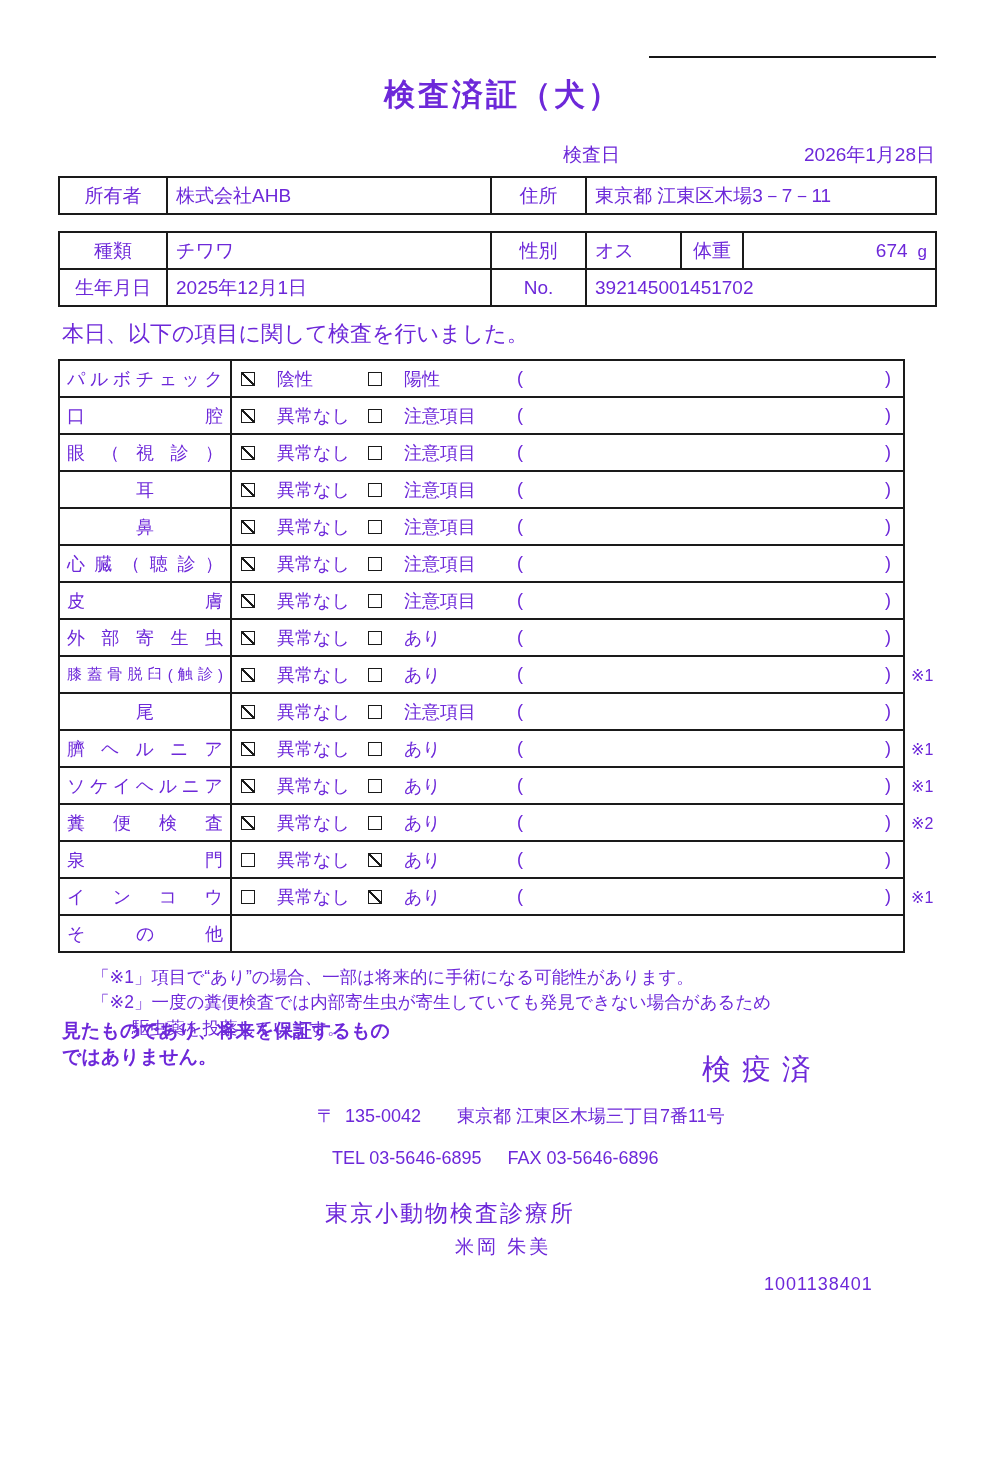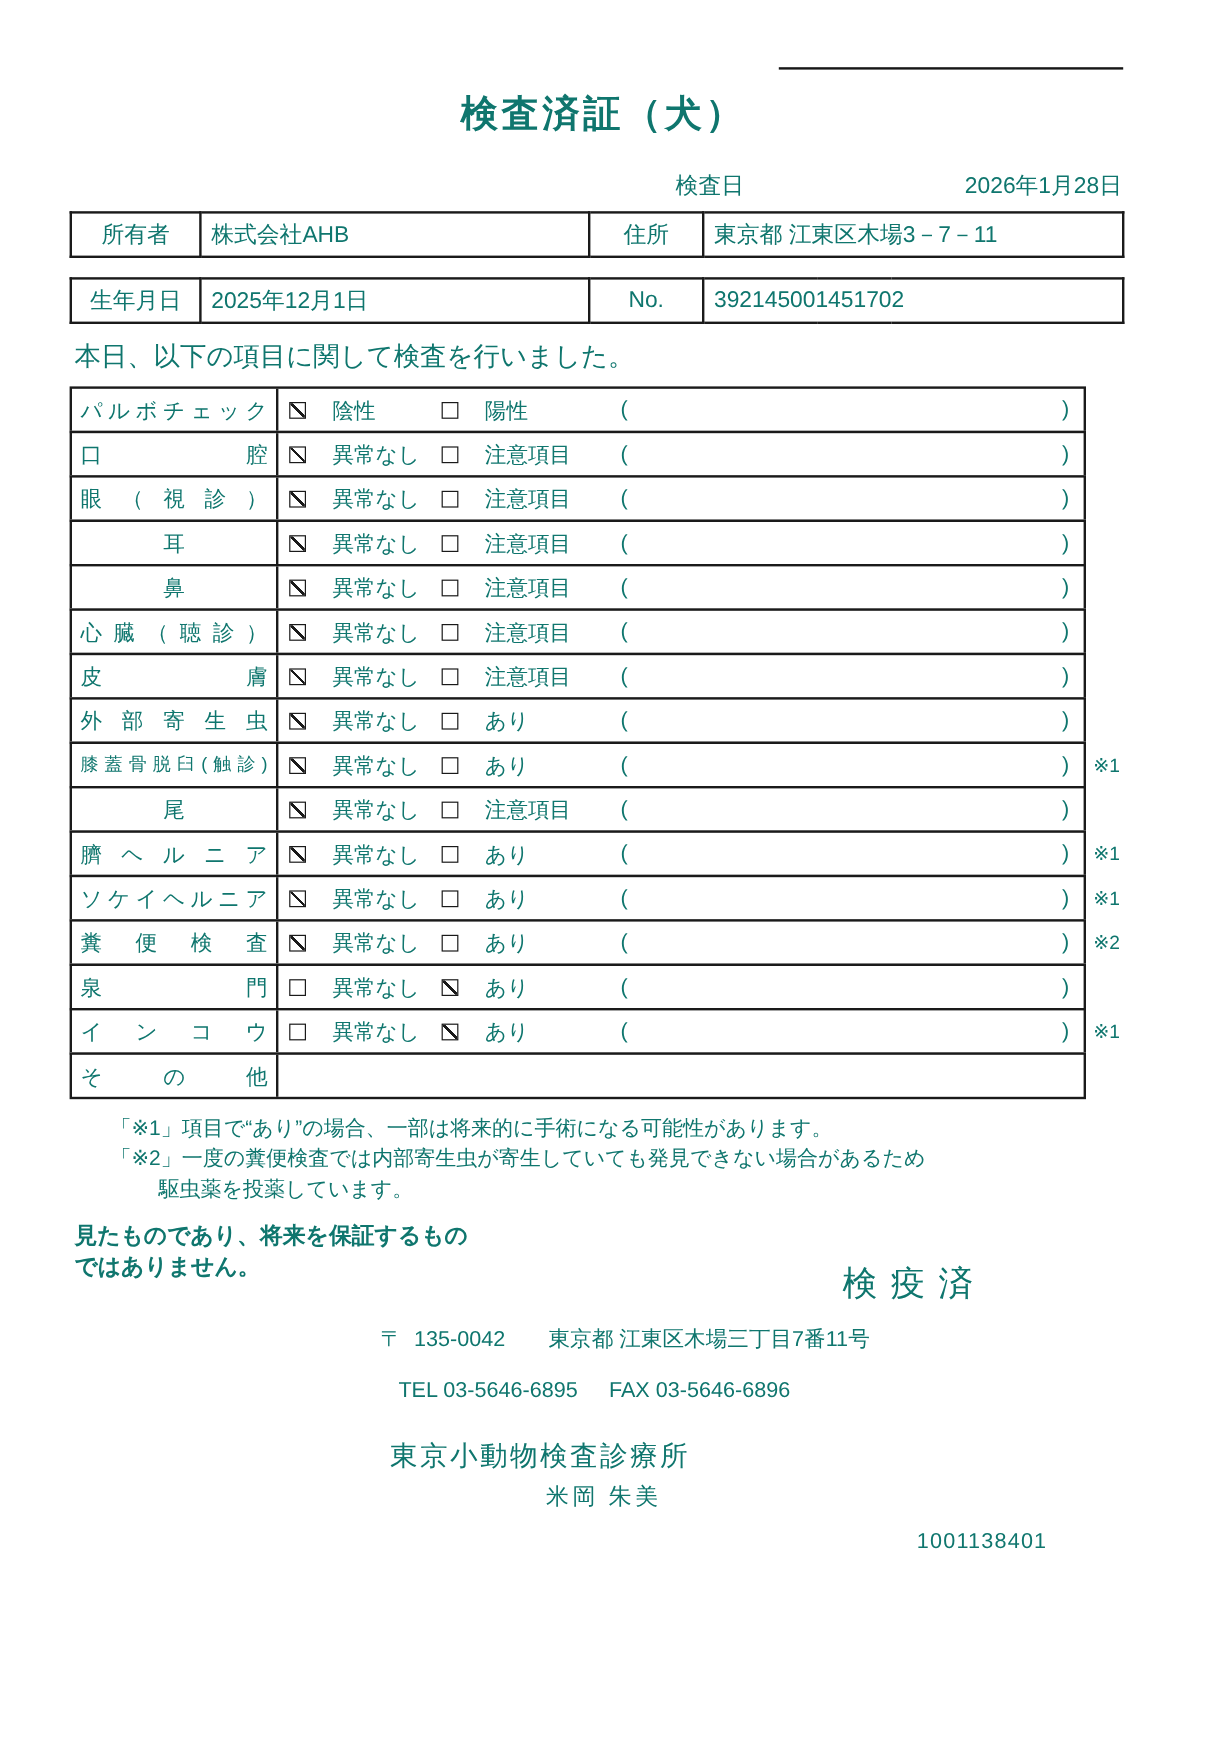--- a/index.html
+++ b/index.html
@@ -1,19 +1,19 @@
 <!DOCTYPE html>
 <html><head>
 <meta charset="utf-8">
 <style>
   * { box-sizing: border-box; margin: 0; padding: 0; }
   html,body { background:#ffffff; }
   .page {
     width: 1006px; height: 1464px; position: relative; background: #fff;
-    font-family: "Liberation Sans", "DejaVu Sans", sans-serif; color: #0f766e;
+    font-family: "Liberation Sans", "DejaVu Sans", sans-serif; color: #6d28d9;
     overflow: hidden;
   }
   .scan-line { position:absolute; top:56px; left:649px; width:287px; height:2px; background:#161616; }
 
   .title { padding-top:74px; text-align:center; font-size:31px; font-weight:600; letter-spacing:3px; }
 
   .date-row { width:877px; margin:26px 0 8px 58px; display:flex; align-items:flex-end; }
   .date-label { margin-left:505px; font-size:19px; }
   .date-value { margin-left:auto; font-size:19px; }
 
@@ -93,20 +93,28 @@
   <table class="info pet-table">
     <colgroup>
         <col style="width:108px">
         <col style="width:324px">
         <col style="width:95px">
         <col style="width:95px">
         <col style="width:62px">
         <col style="width:193px">
       </colgroup>
     <tbody>
+        <tr>
+      <td class="lab">種類</td>
+      <td class="val">チワワ</td>
+      <td class="lab">性別</td>
+      <td class="val">オス</td>
+      <td class="lab">体重</td>
+      <td class="weight"><span>674</span><span class="weight-unit">g</span></td>
+    </tr>
     <tr>
       <td class="lab">生年月日</td>
       <td class="val">2025年12月1日</td>
       <td class="lab">No.</td>
       <td class="val" colspan="3">392145001451702</td>
     </tr>
   </tbody>
     </table>
 
   <div class="intro">本日、以下の項目に関して検査を行いました。</div>

